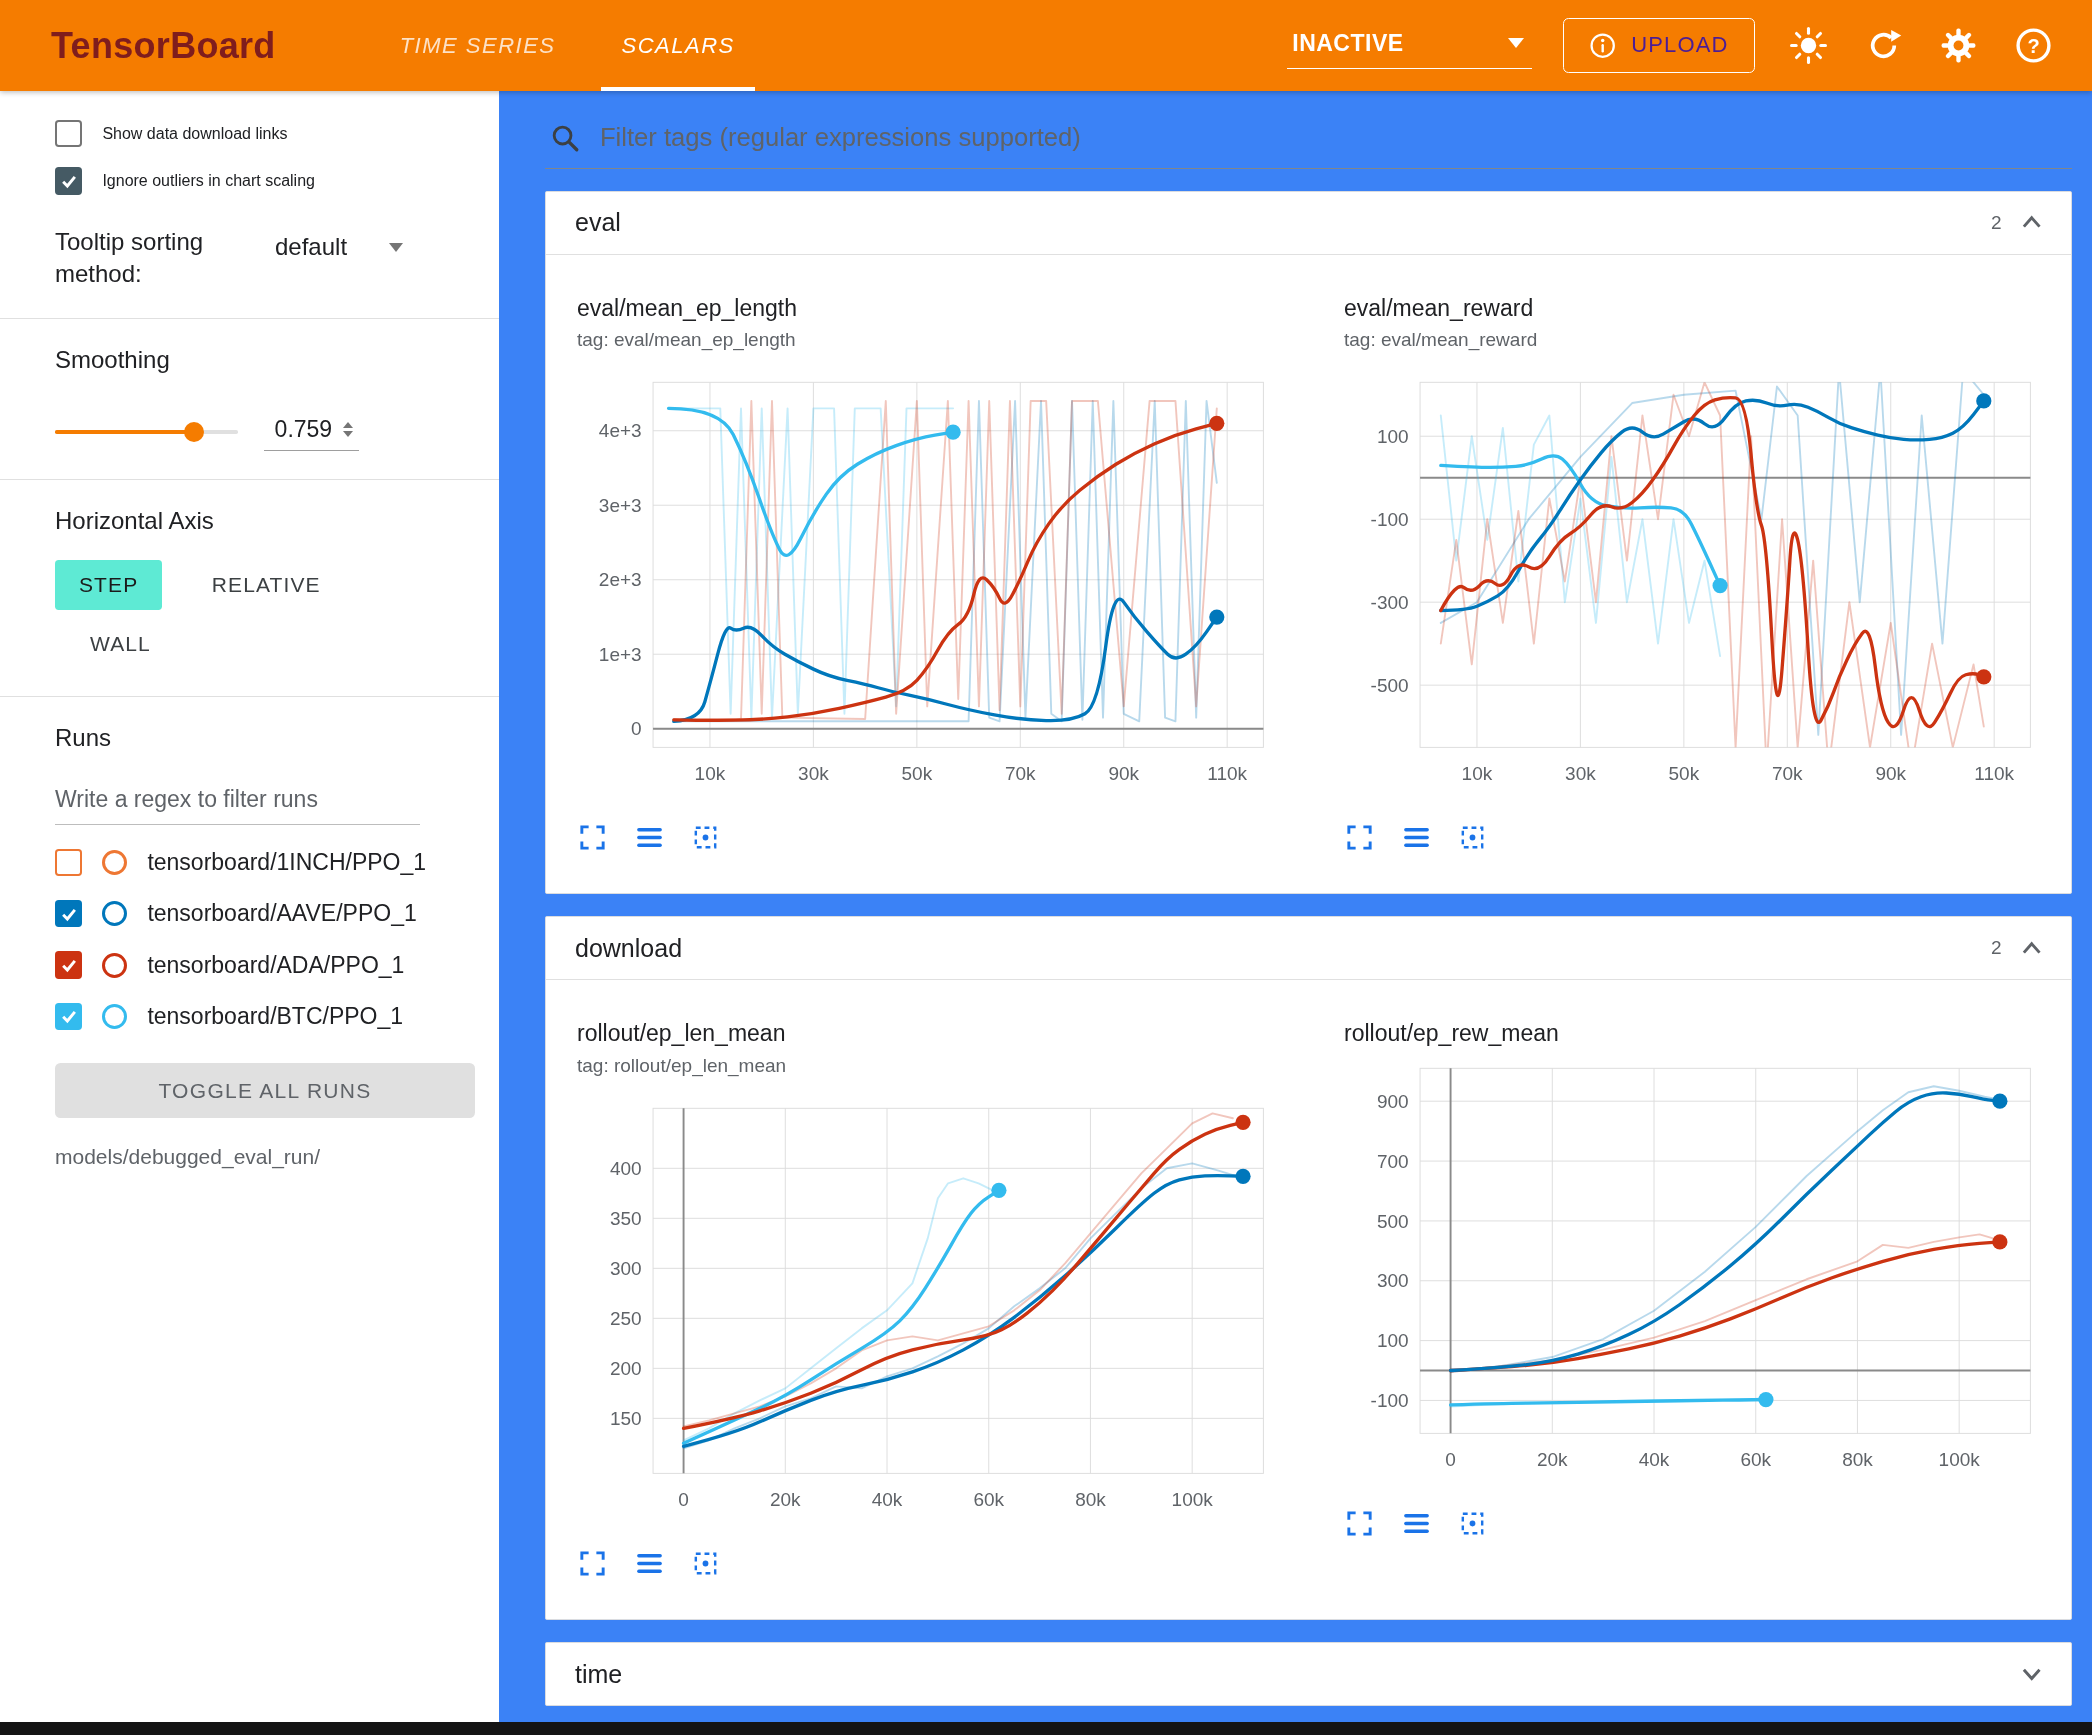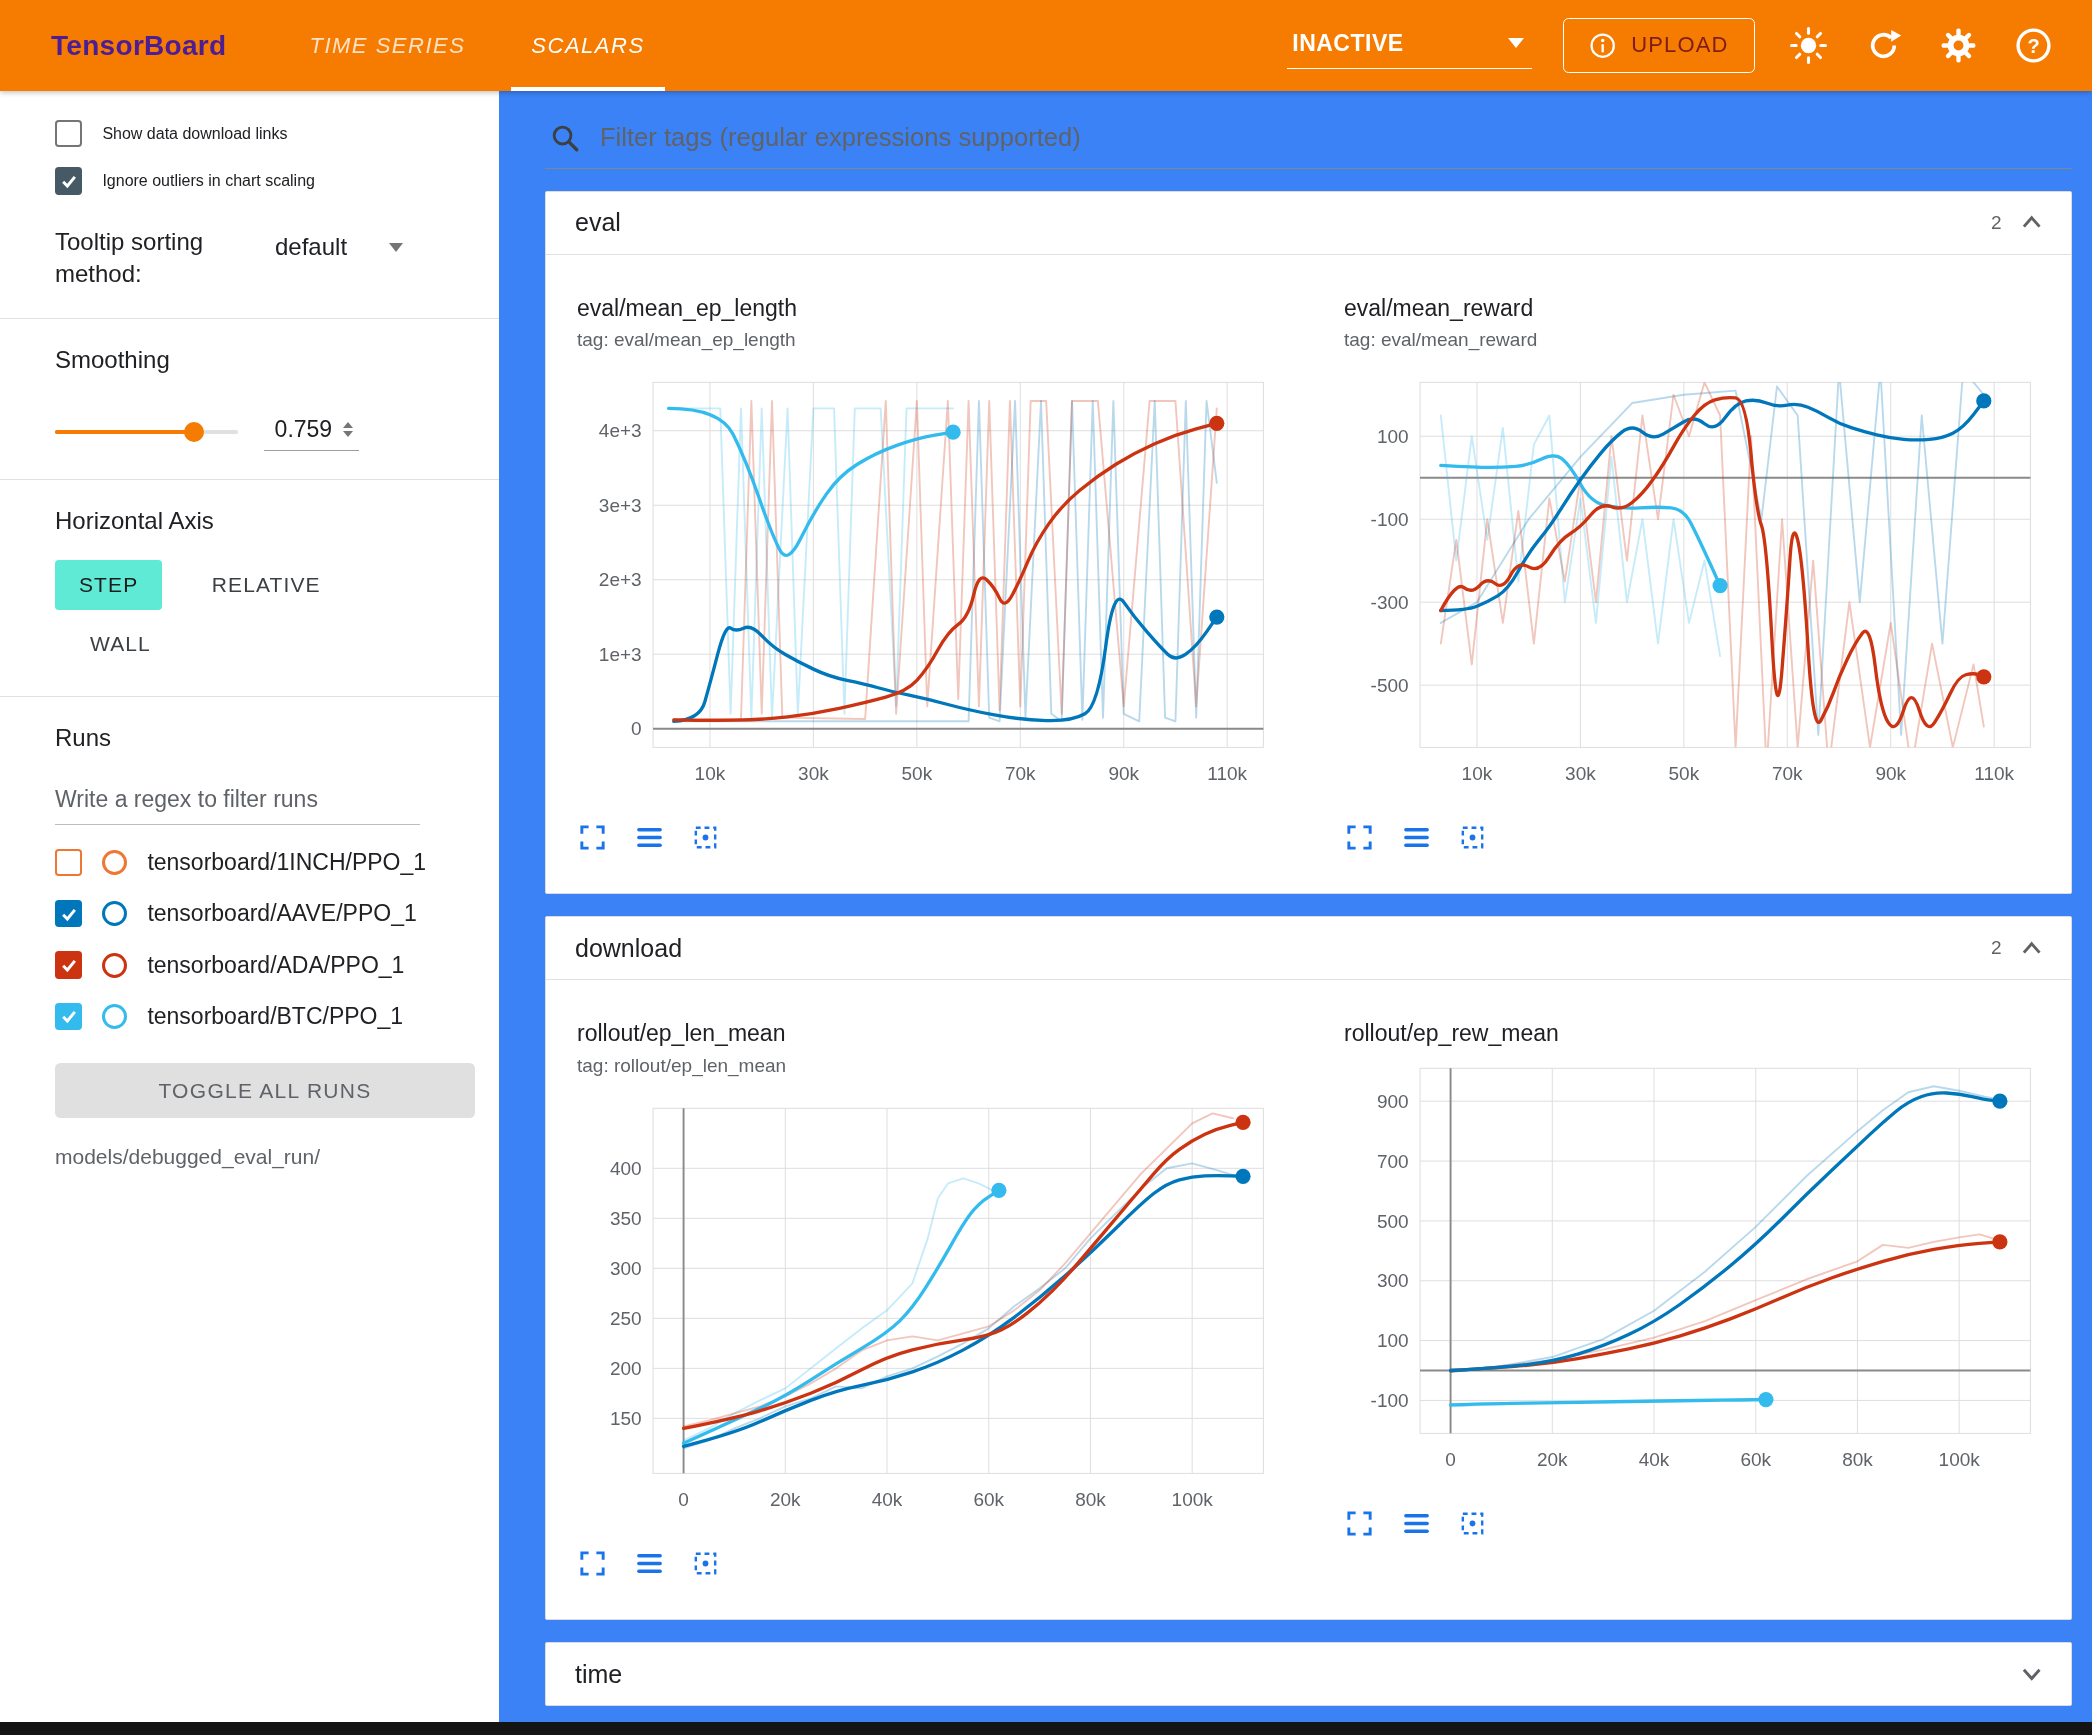--- a/index.html
+++ b/index.html
@@ -8,33 +8,33 @@
     width:2092px; height:1735px; position:relative; overflow:hidden;
     font-family:"Liberation Sans","DejaVu Sans",sans-serif;
     background:#ffffff; color:#202124;
   }
   
   .header {
     position:absolute; top:0; left:0; right:0; height:91px;
     background:#f57c00; display:flex; align-items:center;
     padding:0 37px 0 51px; box-shadow:0 1.8px 5.5px rgba(0,0,0,.28); z-index:20;
   }
-  .logo { color:#4c1d95; font-size:28px; font-weight:700; letter-spacing:0.3px; margin-right:50px; white-space:nowrap; }
+  .logo { color:#7f1d1d; font-size:36px; font-weight:700; letter-spacing:0.3px; margin-right:91px; white-space:nowrap; }
   .tabs { display:flex; height:100%;font-style:italic; }
   .tab { display:flex; align-items:center; padding:0 33px; color:rgba(255,255,255,.78);
          font-size:22px; font-weight:500; letter-spacing:1.5px; position:relative; cursor:pointer; }
   .tab.active { color:#fff; }
   .tab.active::after { content:""; position:absolute; left:12.8px; right:12.8px; bottom:0; height:3.7px; background:#fff; }
   .header-right { margin-left:auto; display:flex; align-items:center; gap:31px; }
   .status-select { display:flex; align-items:center; justify-content:space-between; width:245px;
                    border-bottom:1.8px solid #fff; padding:7.3px 7.3px 11px 5.5px; color:#fff;
                    font-size:23px; font-weight:700; letter-spacing:0.5px; cursor:pointer; }
   .caret-down-white { width:0; height:0; border-left:8.2px solid transparent; border-right:8.2px solid transparent; border-top:10px solid #fff; }
   .upload-btn { display:flex; align-items:center; gap:14.6px; border:1.8px solid #fff; background:transparent;
-                border-radius:5.5px; padding:12.8px 25.6px; color:#7f1d1d; font-size:22px; font-weight:500;
+                border-radius:5.5px; padding:12.8px 25.6px; color:#4c1d95; font-size:22px; font-weight:500;
                 letter-spacing:1.1px; cursor:pointer; font-family:inherit; }
   .icon-btn { width:44px; height:44px; display:flex; align-items:center; justify-content:center; cursor:pointer; }
   .icon-btn svg { width:37px; height:37px; }
   
   .sidebar { position:absolute; top:91px; left:0; width:499px; bottom:12.8px; background:#fff;
              padding-top:29px; overflow:hidden; z-index:5; }
   .sb-pad { padding-left:55px; padding-right:27.4px; }
   .cb-row { display:flex; align-items:center; gap:20px; margin-bottom:20px; white-space:nowrap; }
   .cb { width:27.4px; height:27.4px; min-width:27.4px; border:2.7px solid #757575; border-radius:3.7px;
         display:flex; align-items:center; justify-content:center; cursor:pointer; background:#fff; }

